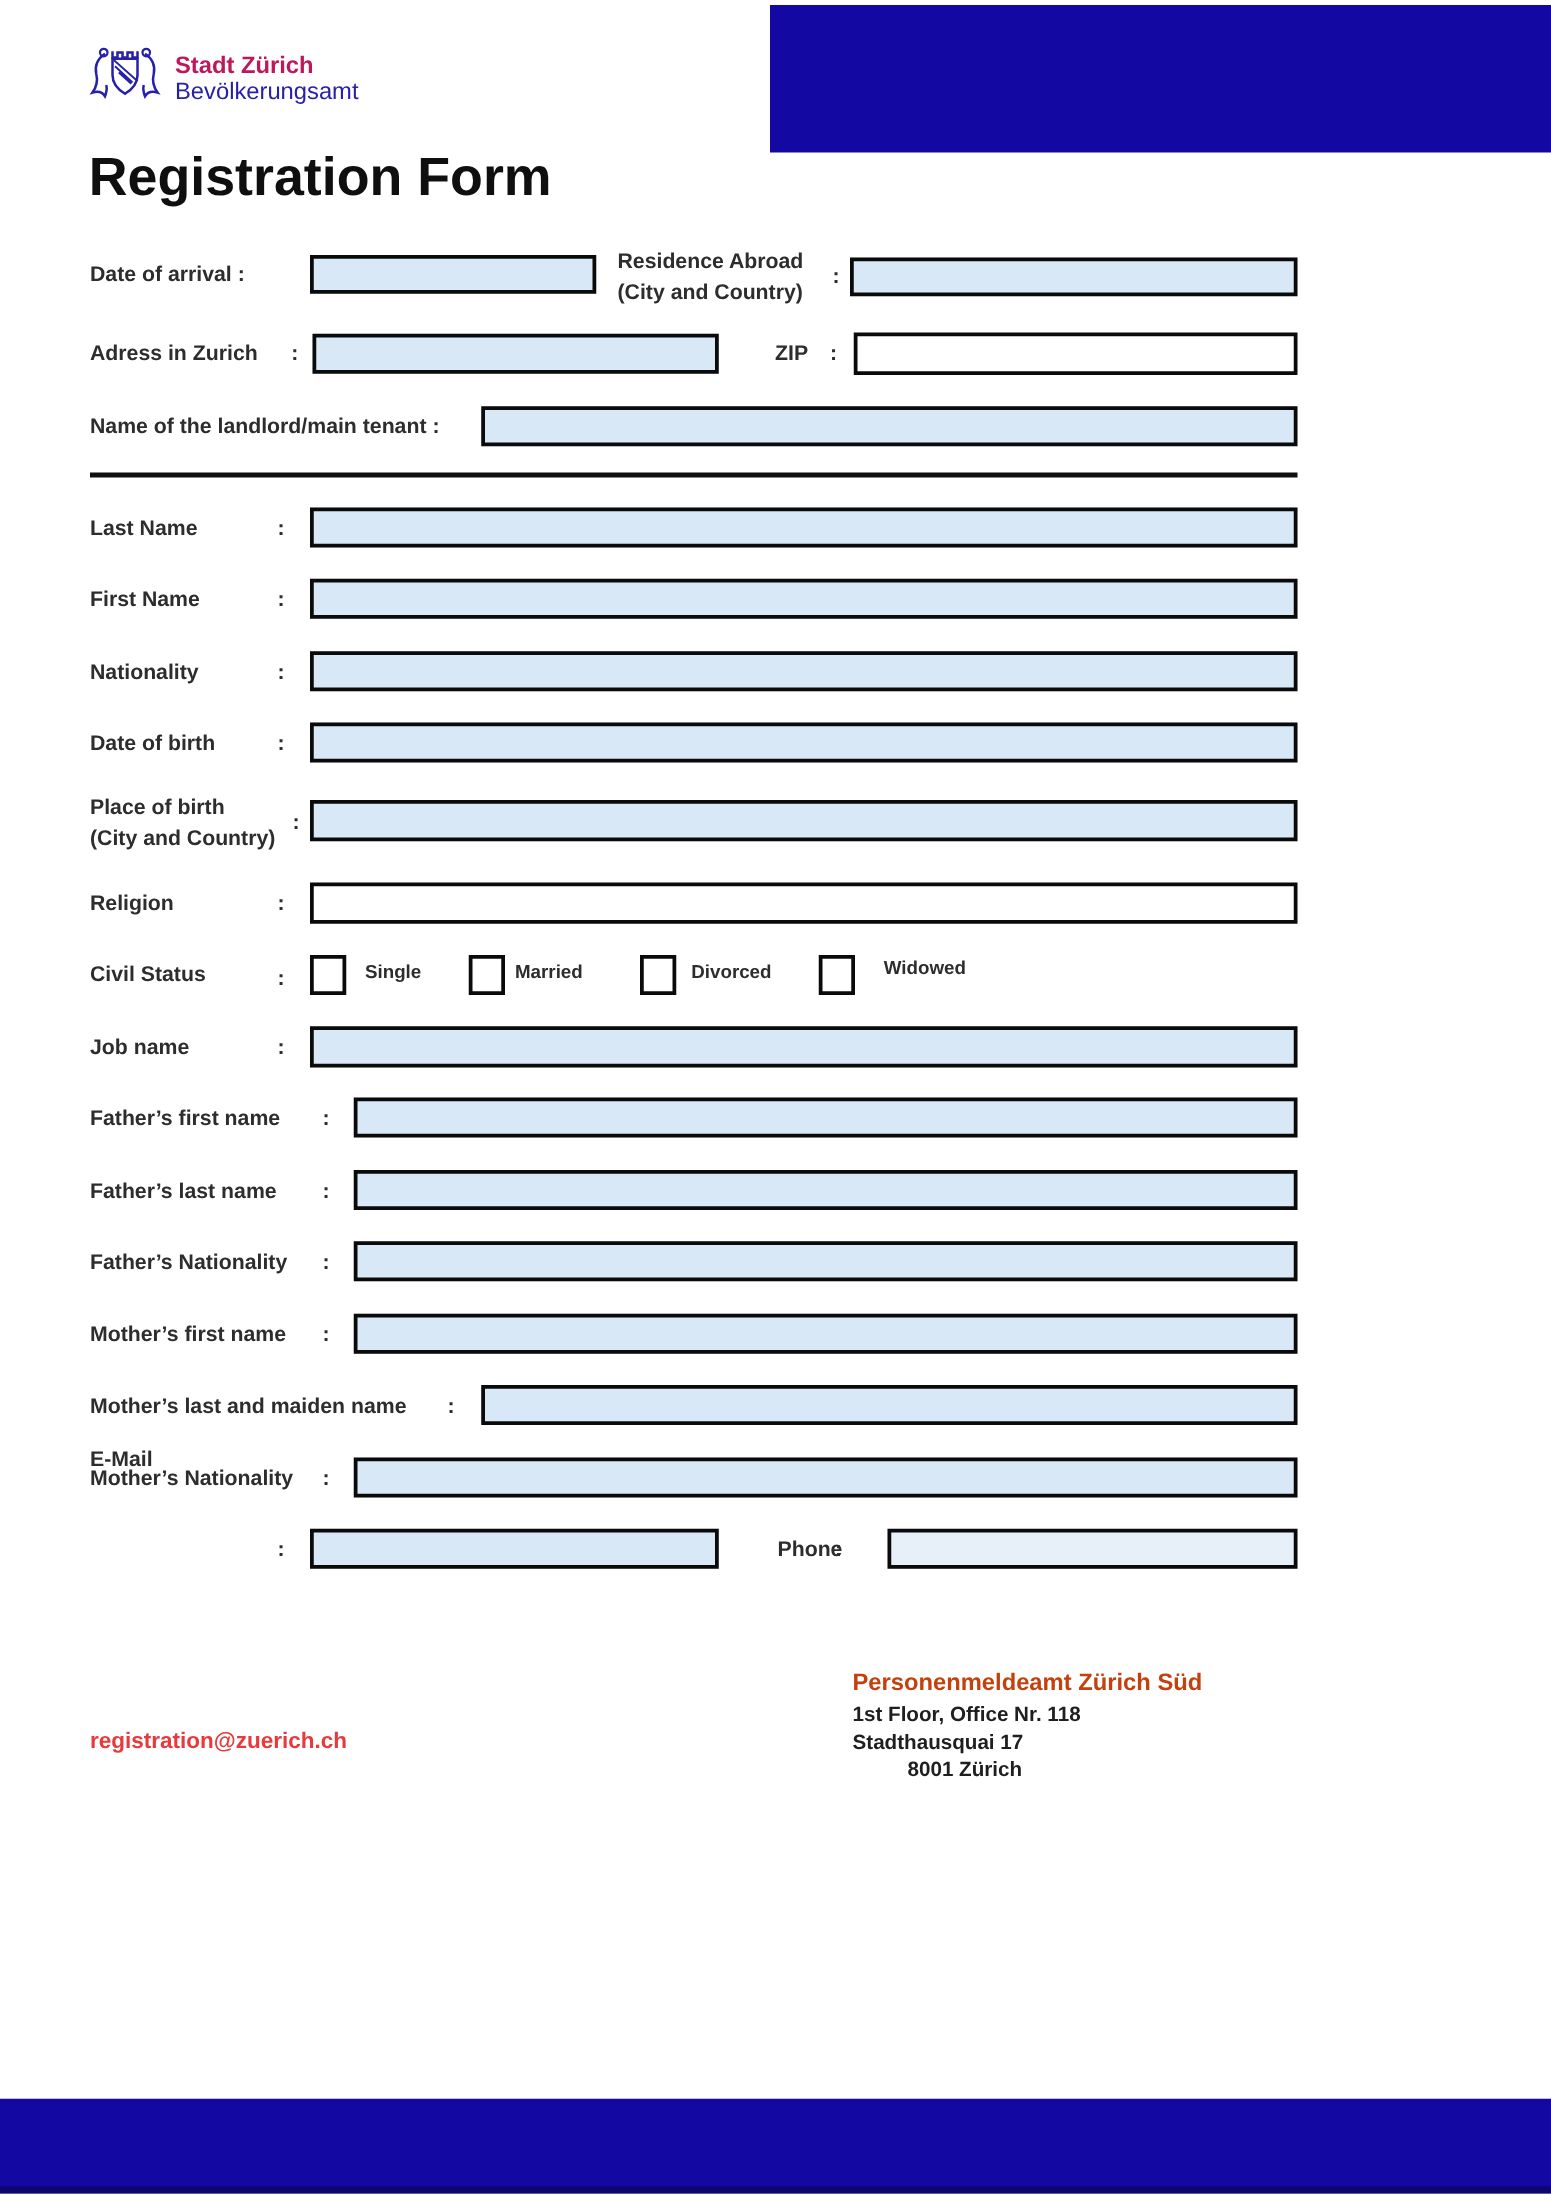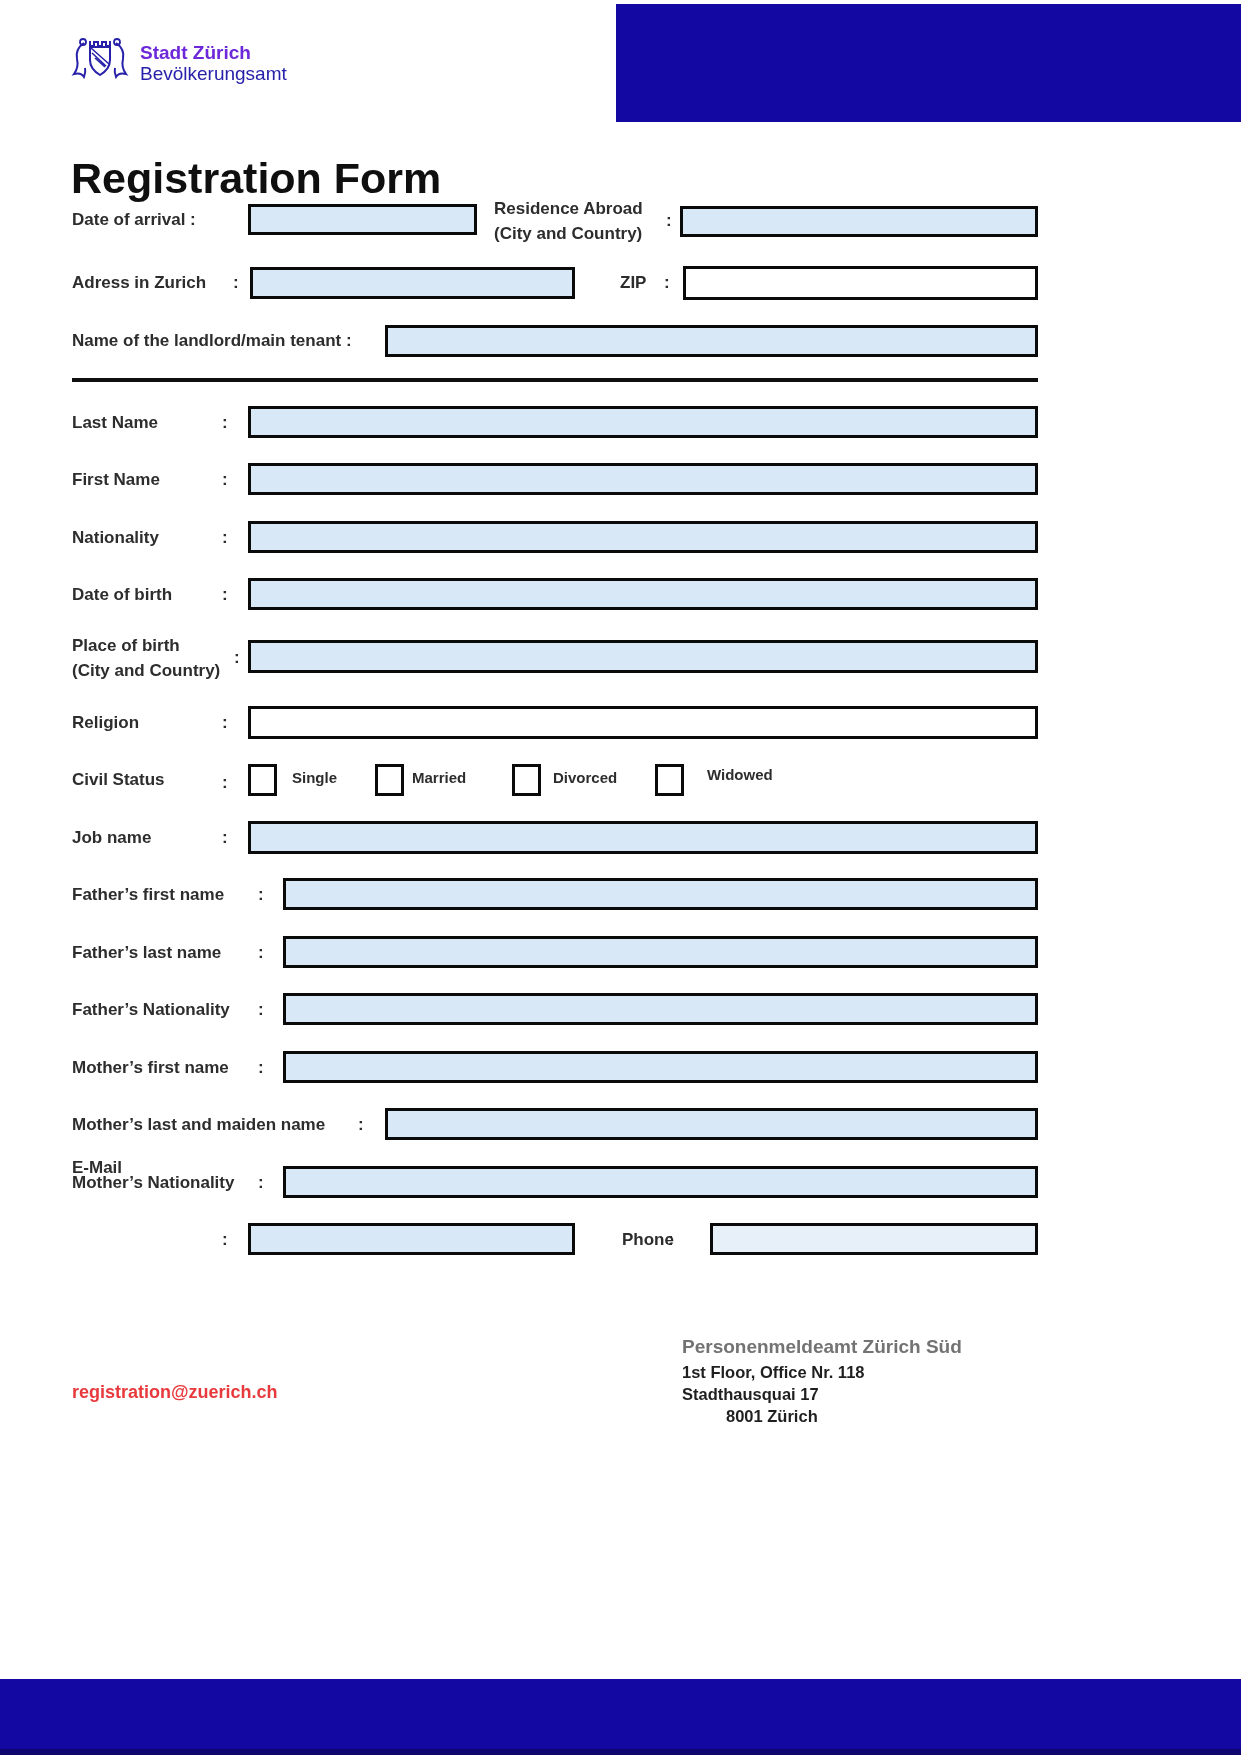--- a/index.html
+++ b/index.html
@@ -9,24 +9,24 @@
   .lbl{font-weight:bold;font-size:17px;color:#2d2d2d;white-space:nowrap;line-height:20px;}
   .lbl2{font-weight:bold;font-size:17px;color:#2d2d2d;white-space:nowrap;line-height:25px;}
   .colon{font-weight:bold;font-size:17px;color:#2d2d2d;}
   .box{background:#D9E8F6;border:3px solid #0a0a0a;box-sizing:border-box;}
   .wbox{background:#ffffff;border:3px solid #0a0a0a;box-sizing:border-box;}
   .cb{width:29px;height:32px;background:#ffffff;border:3px solid #0a0a0a;box-sizing:border-box;}
   .cbl{font-weight:bold;font-size:15px;color:#2d2d2d;white-space:nowrap;}
   .banner{background:#1408A3;}
   .title{font-weight:bold;font-size:43px;color:#0f0f0f;letter-spacing:0px;}
   .divider{background:#0f0f0f;}
-  .brand-org{font-weight:bold;font-size:19px;color:#6d28d9;line-height:21px;}
+  .brand-org{font-weight:bold;font-size:19px;color:#be185d;line-height:21px;}
   .brand-dept{font-weight:normal;font-size:19px;color:#2721AA;line-height:21px;}
   .note{font-weight:bold;font-size:18px;color:#E8393C;line-height:26px;}
-  .office-name{font-weight:bold;font-size:19px;color:#737373;line-height:24px;}
+  .office-name{font-weight:bold;font-size:19px;color:#c2410c;line-height:24px;}
   .office-line{font-weight:bold;font-size:16.5px;color:#1f1f1f;line-height:22px;}
   .footerbar{background:#1408A3;border-bottom:6px solid #0D066E;box-sizing:border-box;}
 </style>
 </head>
 <body>
 
 <div class="page">
 
   <div class="abs banner" style="left:616px;top:4px;width:625px;height:118px;"></div>
 
@@ -38,21 +38,21 @@
       <path d="M27 24 l10 9 M24 19 l14 13" stroke-width="1.5"></path>
       <path d="M16 9 q-9 6 -7 16 q2 8 -3 15 q7 -2 10 3 q2 -5 1 -9"></path>
       <circle cx="15" cy="8" r="3" stroke-width="1.8"></circle>
       <path d="M48 9 q9 6 7 16 q-2 8 3 15 q-7 -2 -10 3 q-2 -5 -1 -9"></path>
       <circle cx="49" cy="8" r="3" stroke-width="1.8"></circle>
     </svg>
   </div>
   <div class="abs brand-org" style="left:140px;top:42px;">Stadt Zürich</div>
   <div class="abs brand-dept" style="left:140px;top:63px;">Bevölkerungsamt</div>
 
-  <div class="abs title" style="left:71px;top:118px;margin-top:36px;">Registration Form</div>
+  <div class="abs title" style="left:71px;top:118px;">Registration Form</div>
 
   <div class="abs lbl" style="left:72px;top:210px;">Date of arrival :</div>
   <div class="abs box" style="left:248px;top:204px;width:229px;height:31px;"></div>
   <div class="abs lbl2" style="left:494px;top:196px;">Residence Abroad</div>
   <div class="abs lbl2" style="left:494px;top:221px;">(City and Country)</div>
   <div class="abs colon" style="left:666px;top:211px;">:</div>
   <div class="abs box" style="left:680px;top:206px;width:358px;height:31px;"></div>
 
   <div class="abs lbl" style="left:72px;top:273px;">Adress in Zurich</div>
   <div class="abs colon" style="left:233px;top:273px;">:</div>

